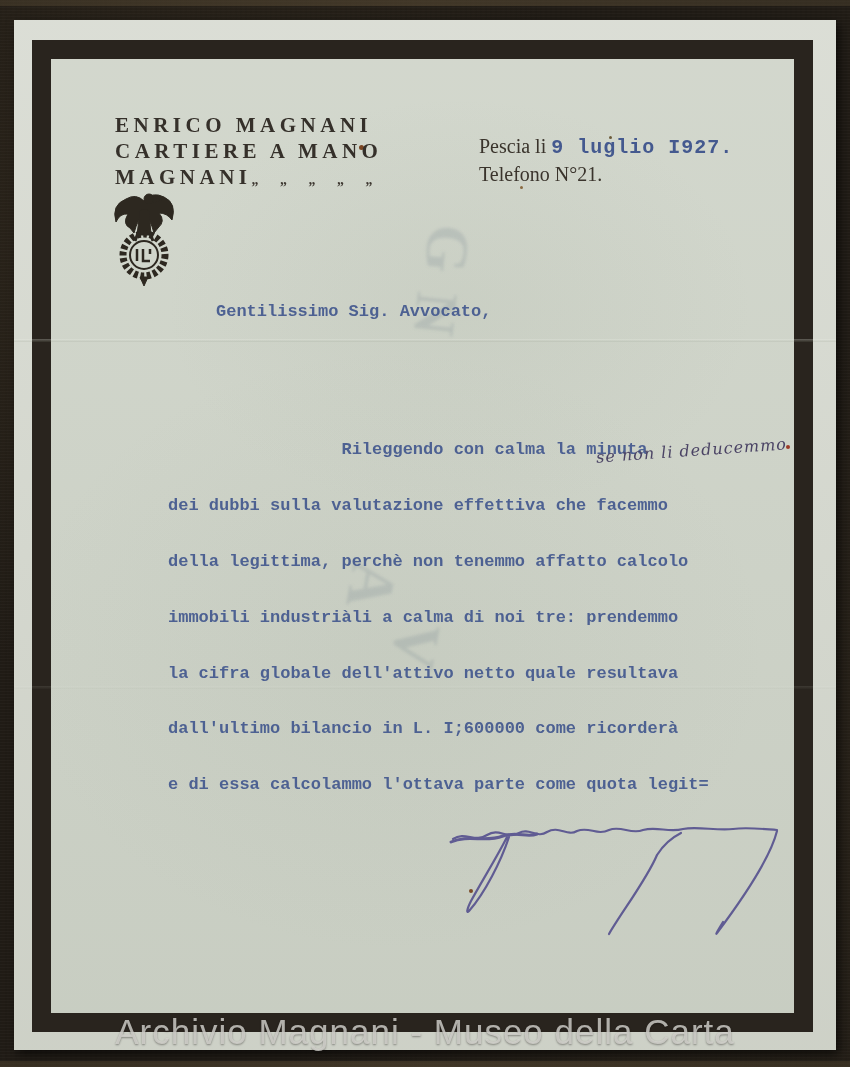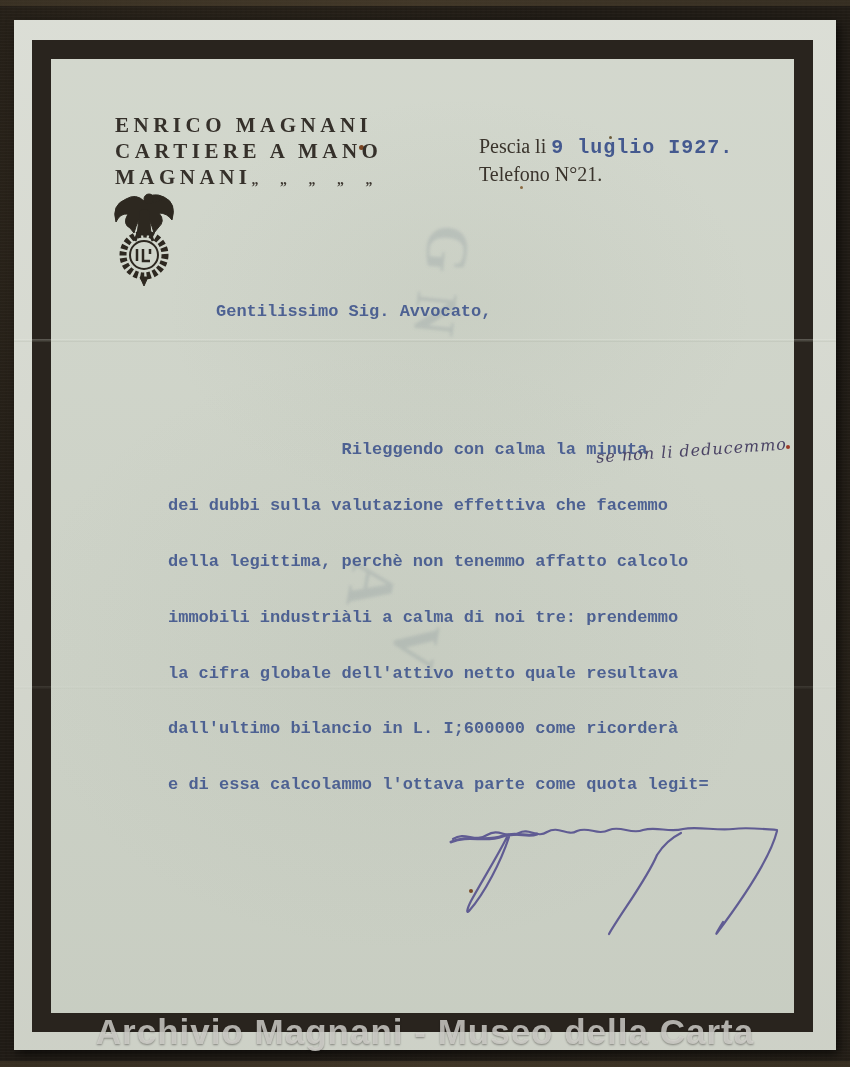--- a/index.html
+++ b/index.html
@@ -53,21 +53,21 @@
   #body{position:absolute;left:168px;top:367px;}
   .para{margin:0 0 12px 0;}
   .tline{height:18.6px;}
   #annotation{position:absolute;left:596px;top:441px;
     font-family:"DejaVu Serif", serif;font-style:italic;font-size:16px;
     color:#4b4465;transform:rotate(-4deg);letter-spacing:1px;white-space:nowrap;}
   #signature{position:absolute;left:425px;top:821px;}
   
   #caption{
     position:absolute;left:0;top:1012px;width:850px;text-align:center;z-index:60;
-    font-family:"Liberation Sans", sans-serif;font-size:35px;font-weight:700;
+    font-family:"Liberation Sans", sans-serif;font-size:35px;font-weight:400;
     color:rgba(214,213,207,0.80);text-shadow:0 1px 2px rgba(20,18,14,0.4);
     letter-spacing:1px;
   }
 </style>
 </head>
 <body>
 
 <div id="photo">
 
   <div class="edge-strip" style="top:0;height:6px;"></div>

